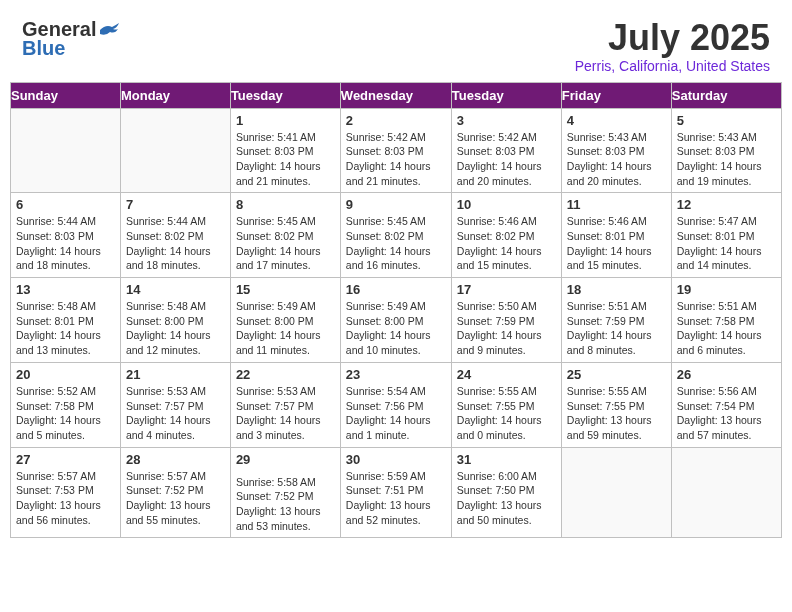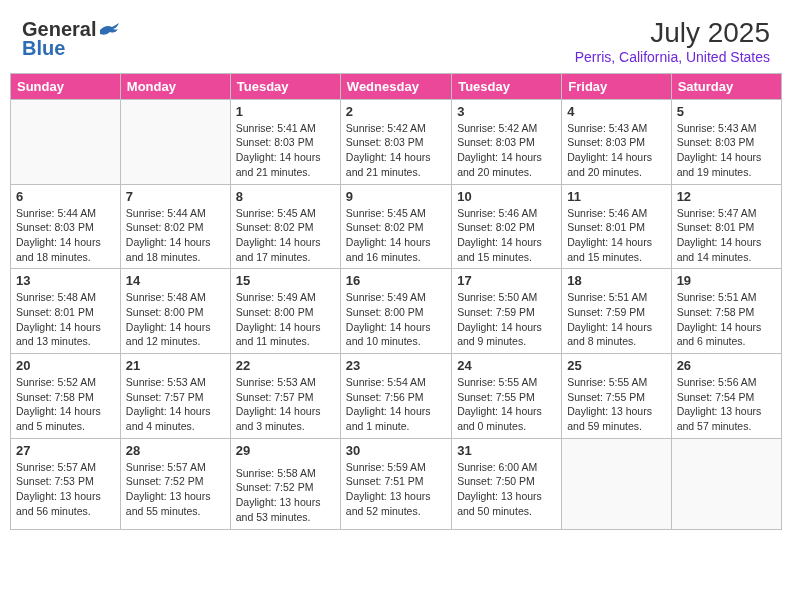--- a/index.html
+++ b/index.html
@@ -13,39 +13,39 @@
     .header {
       display: flex;
       justify-content: space-between;
       align-items: flex-start;
       padding: 8px 12px 4px 12px;
     }
     .title-block {
       text-align: right;
     }
     .title-month {
-      font-size: 28px;
-      font-weight: normal;
+      font-size: 36px;
+      font-weight: bold;
       color: #333;
       line-height: 1.1;
     }
     .title-location {
       font-size: 14px;
       color: #6d28d9;
     }
     .calendar {
       width: 100%;
       border-collapse: collapse;
       margin-top: 4px;
     }
     .calendar th {
-      background-color: #ec4899;
+      background-color: #701a75;
       color: white;
       text-align: left;
-      padding: 5px 6px;
+      padding: 5px 0;
       font-size: 13px;
       font-weight: bold;
       border: 1px solid #c0c0c0;
     }
     .calendar td {
       border: 1px solid #c0c0c0;
       vertical-align: top;
       padding: 4px 5px;
       font-size: 11px;
       color: #333;

